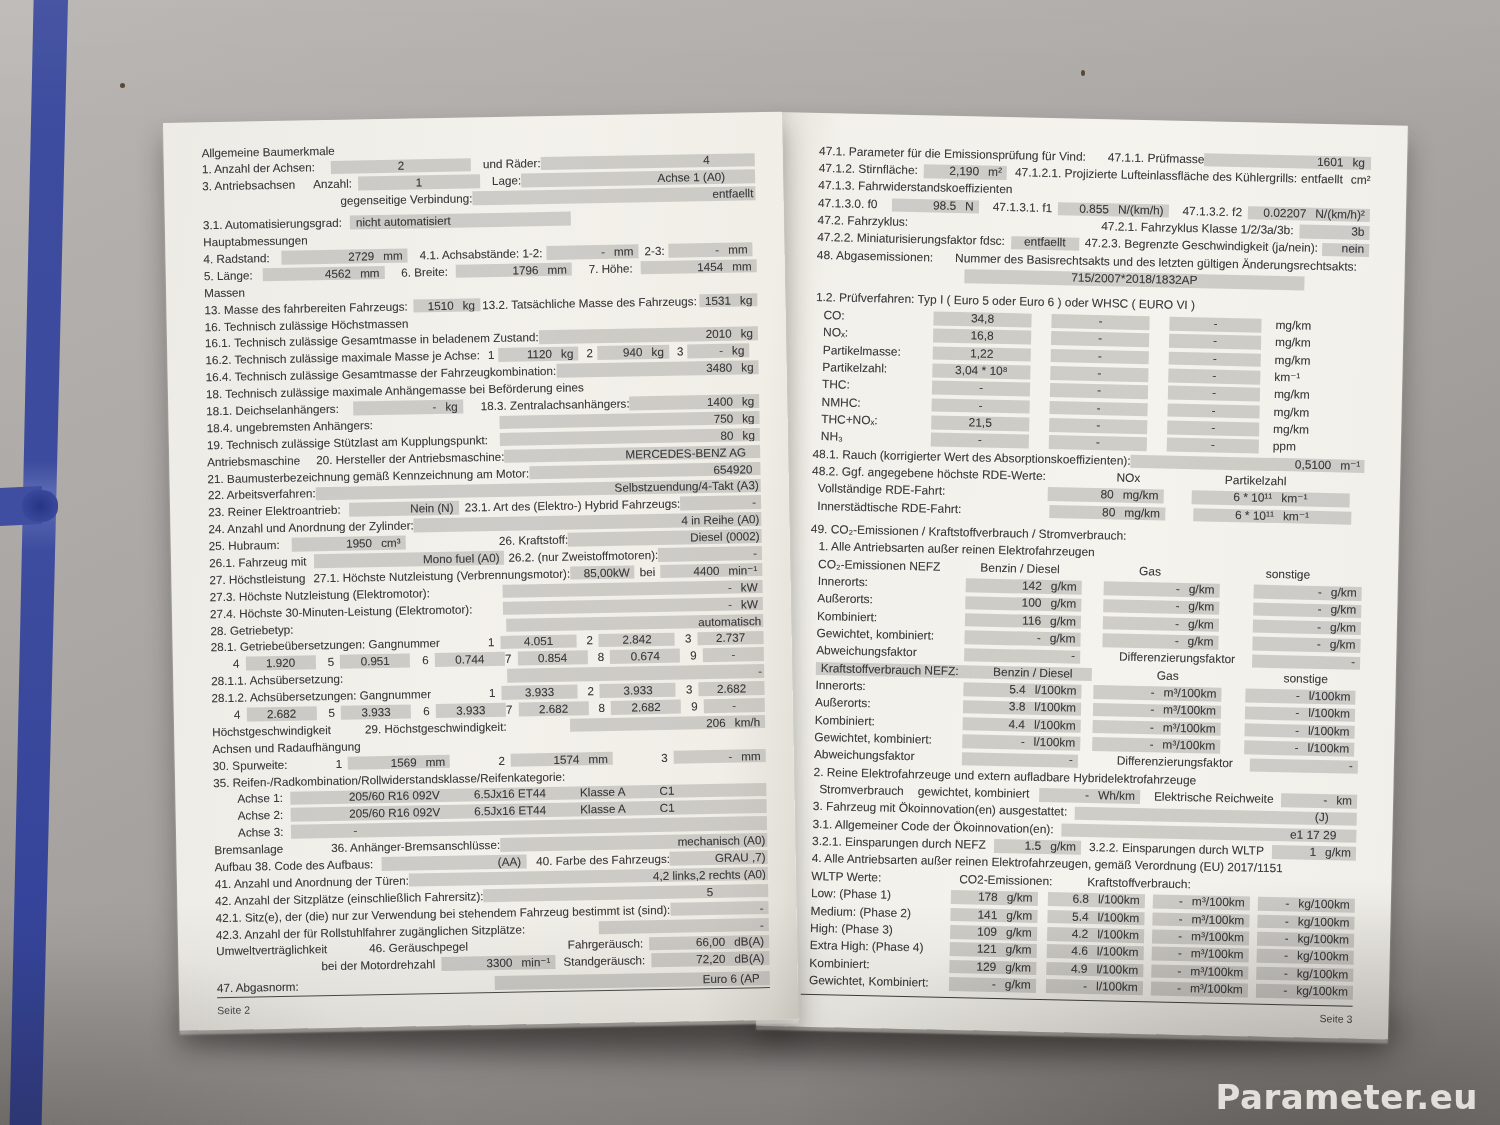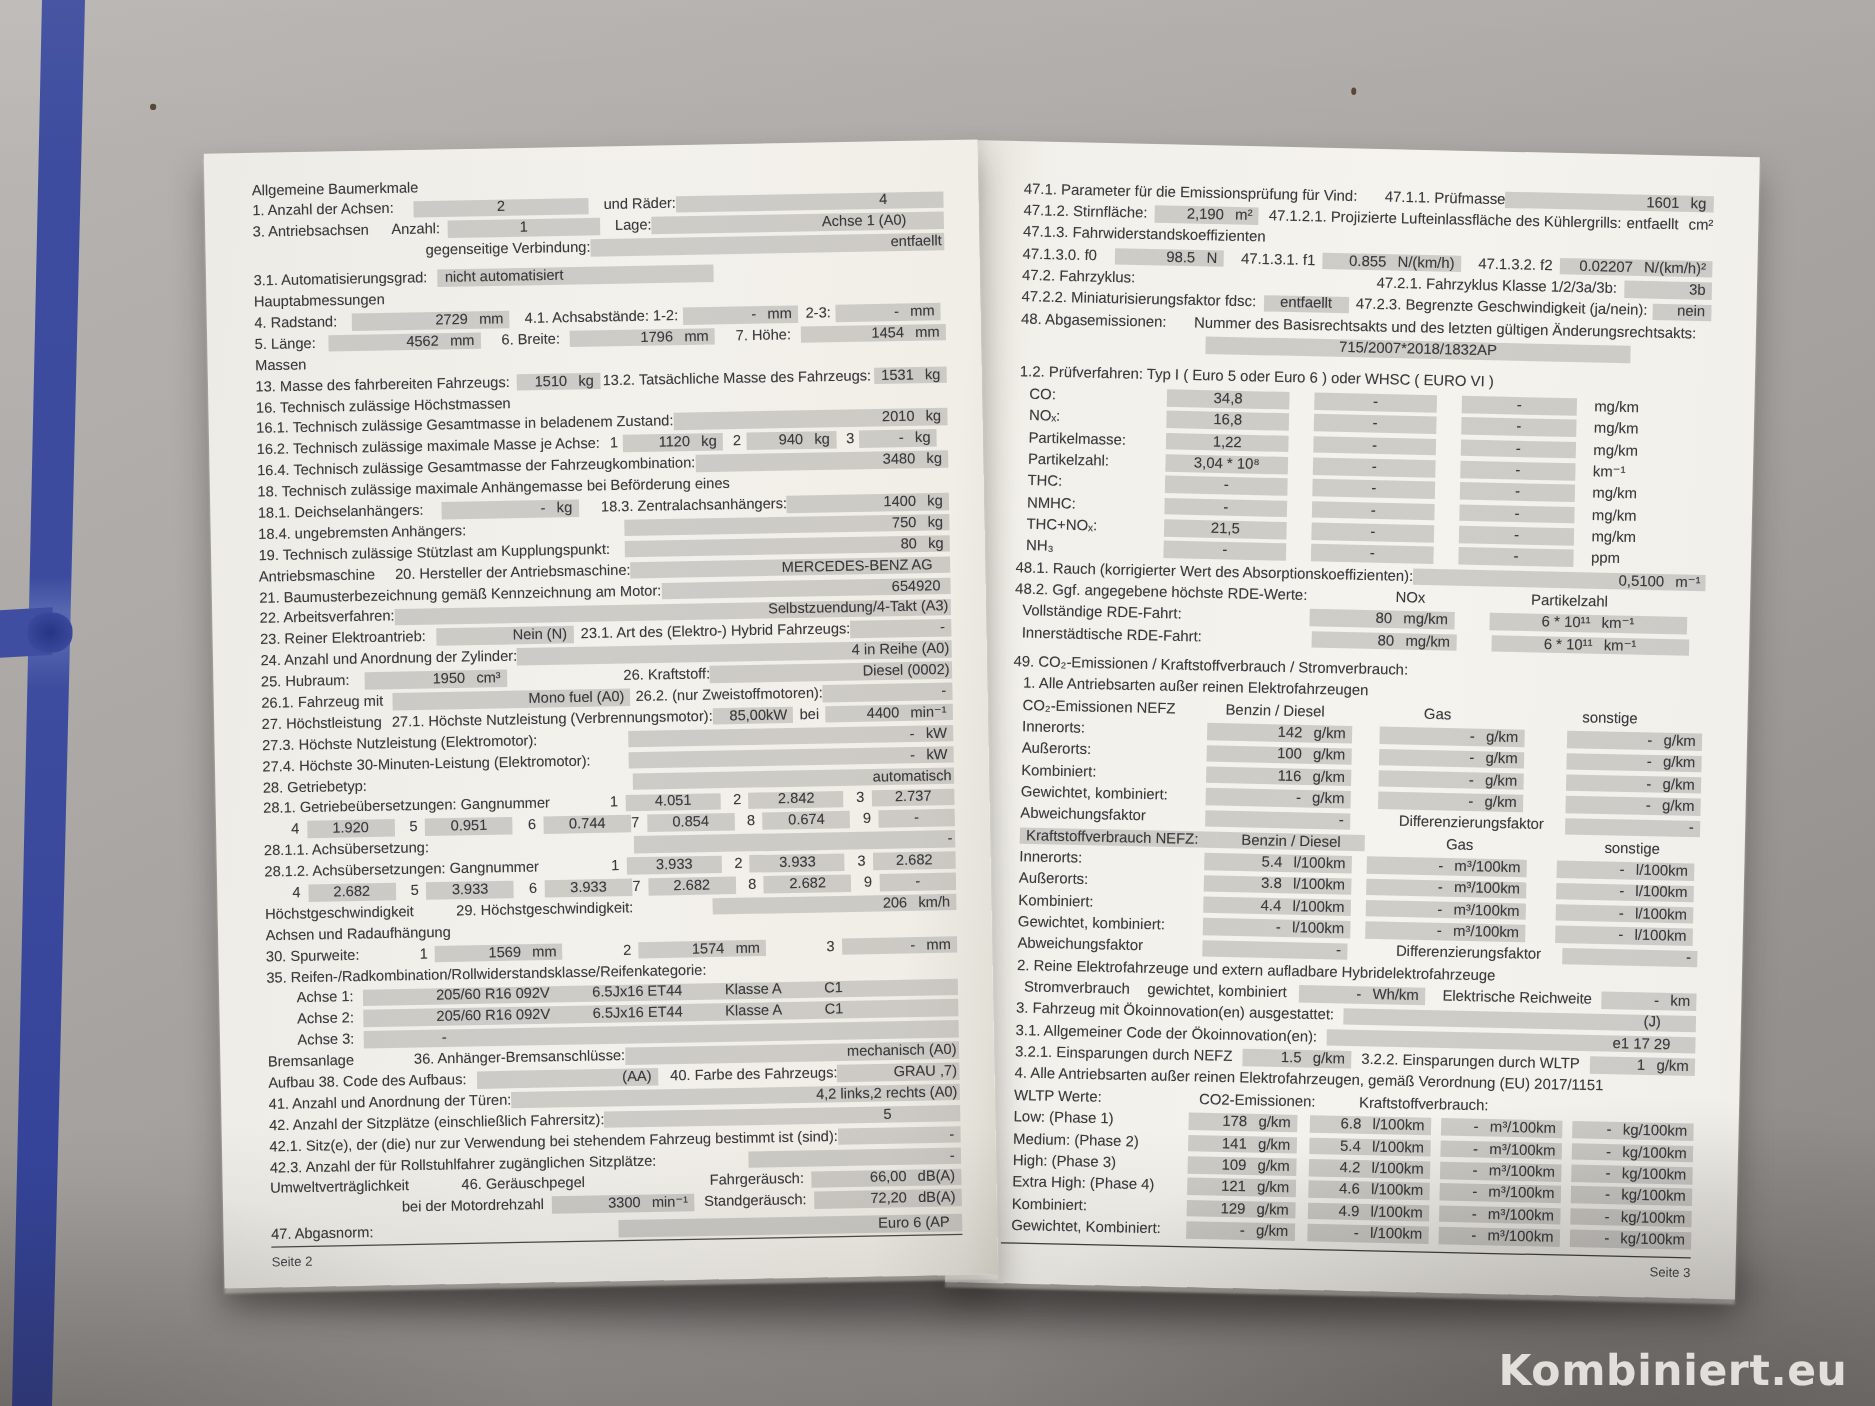--- a/index.html
+++ b/index.html
@@ -1087,15 +1087,15 @@
             <span class="u">kg/100km</span>
           </span>
         </div>
       </div>
     <div class="footer">
       <div class="rule"></div>
       <span class="pagenum">Seite 3</span>
     </div>
   </div>
 
-  <div class="watermark">Kombiniert.eu</div>
+  <div class="watermark">Parameter.eu</div>
   <div class="vignette"></div>
 </div>
 
 </body></html>

